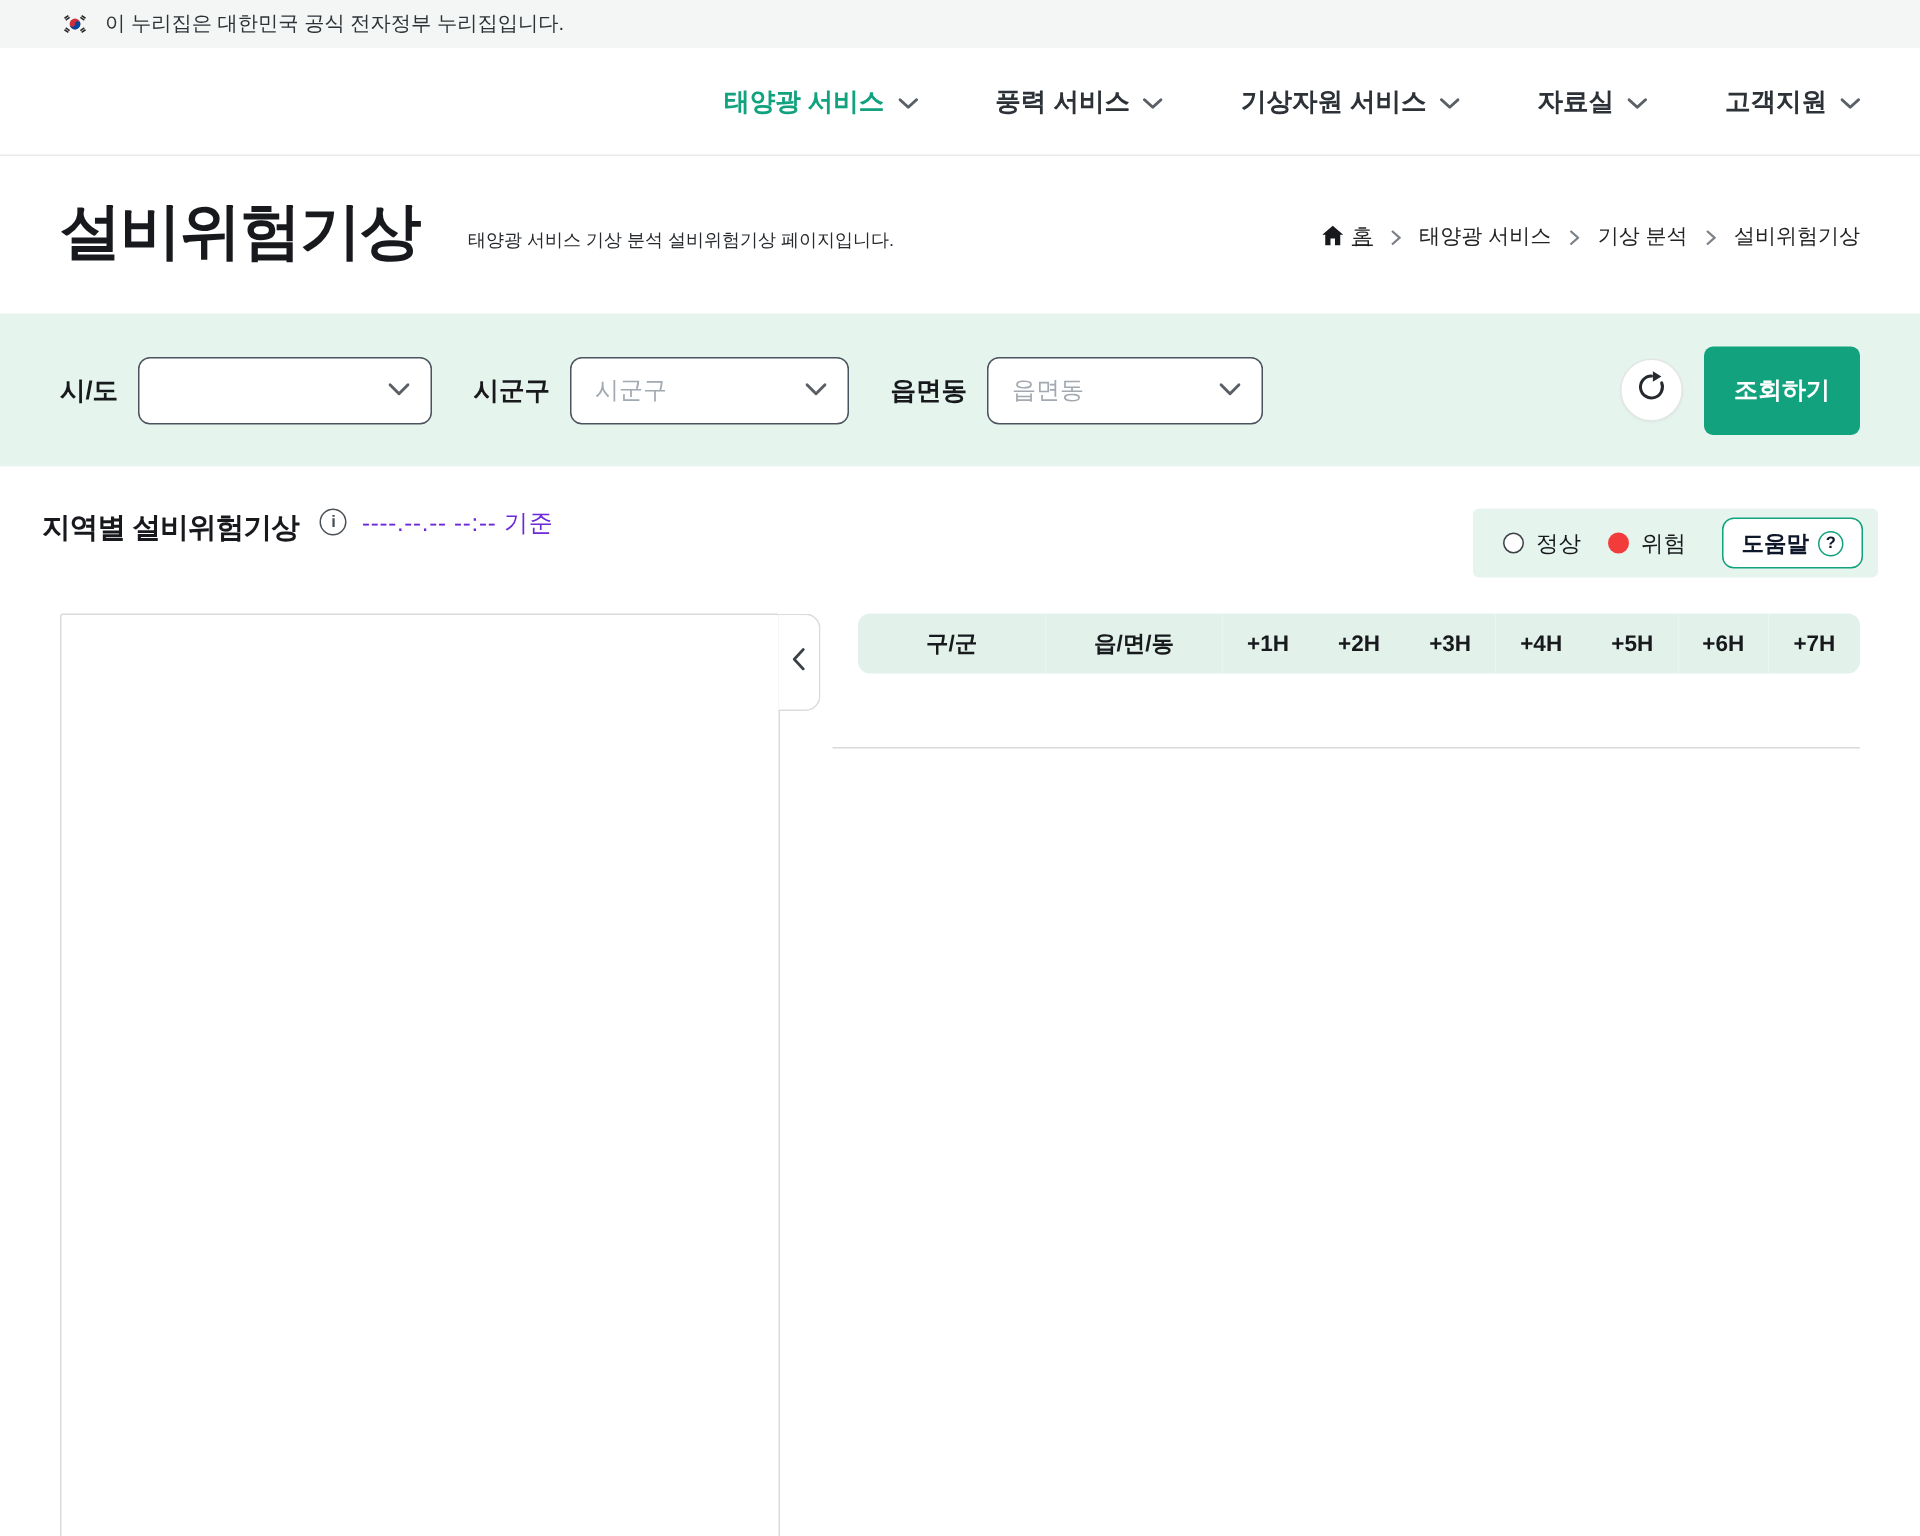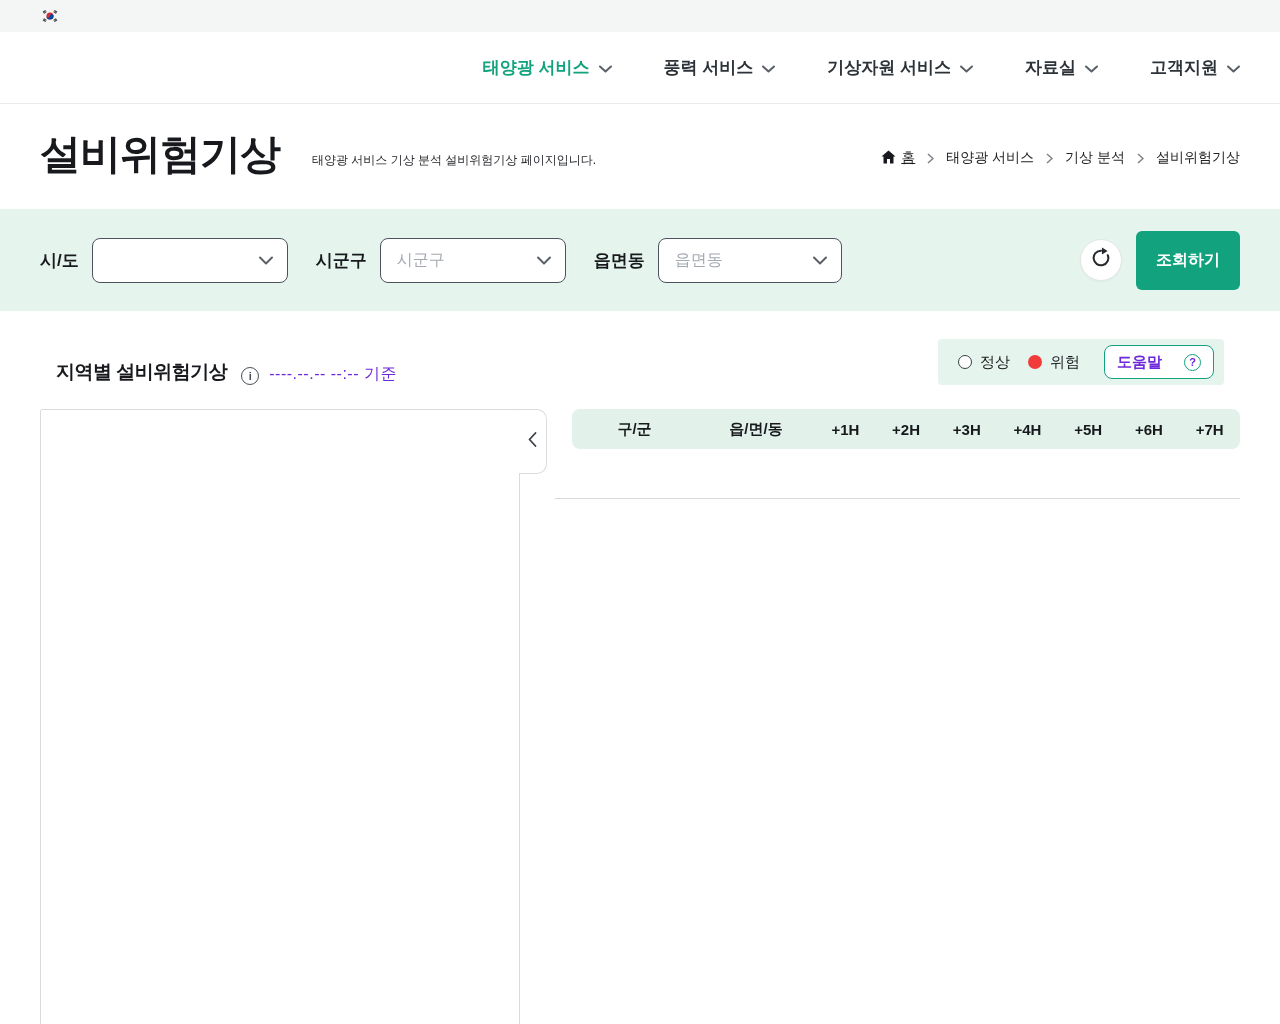--- a/index.html
+++ b/index.html
@@ -47,35 +47,35 @@
   .sel-emd { width: 184px; }
   .filter-actions { margin-left: auto; display: flex; align-items: center; gap: 14px; }
   .refresh-btn { width: 42px; height: 42px; border-radius: 50%; background: #fff;
     border: 1px solid #e2e6e5; display: flex; align-items: center; justify-content: center;
     cursor: pointer; box-shadow: 0 1px 2px rgba(0,0,0,0.04); }
   .search-btn { min-width: 93px; height: 59px; background: #12a27e; color: #fff;
     border: none; border-radius: 6px; font-size: 16px; font-weight: 700;
     font-family: inherit; cursor: pointer; padding: 2px 20px; }
 
   
-  .section-row { margin: 28px 56px 0; display: flex; align-items: flex-end; }
+  .section-row { margin: 28px 28px 0; display: flex; align-items: flex-start; }
   .section-title { font-size: 19px; font-weight: 800; color: #17191c; letter-spacing: -0.5px; }
   .info-icon { width: 18px; height: 18px; border: 1.4px solid #4a5055; border-radius: 50%;
     display: inline-flex; align-items: center; justify-content: center;
     font-size: 11px; font-weight: 700; color: #4a5055; margin: 0 10px 0 14px; }
   .ref-time { font-size: 16px; color: #6d28d9; letter-spacing: 0.5px; }
   .legend-box { margin-left: auto; background: #e6f4ee; border-radius: 4px; height: 46px;
     display: flex; align-items: center; padding: 0 10px 0 20px; gap: 18px; }
   .legend-item { display: flex; align-items: center; gap: 8px; font-size: 15px; color: #17191c; }
   .dot { width: 14px; height: 14px; border-radius: 50%; display: inline-block; }
   .dot-normal { background: #fff; border: 1.6px solid #3a4045; }
   .dot-danger { background: #f23c3c; }
   .help-btn { height: 34px; background: #fff; border: 1px solid #12a27e; border-radius: 8px;
-    color: #6d28d9; font-size: 15px; font-weight: 700; font-family: inherit;
-    display: flex; align-items: center; gap: 22px; padding: 0 12px; cursor: pointer; margin-left: 6px; }
+    color: #0f172a; font-size: 15px; font-weight: 700; font-family: inherit;
+    display: flex; align-items: center; gap: 6px; padding: 0 12px; cursor: pointer; margin-left: 6px; }
   .q-icon { width: 17px; height: 17px; border: 1.4px solid #12a27e; border-radius: 50%;
     display: inline-flex; align-items: center; justify-content: center; font-size: 11px; font-weight: 700; }
 
   
   .main-row { margin: 24px 40px 0; display: flex; gap: 35px; }
   .map-panel { position: relative; width: 480px; height: 660px; background: #fff;
     border: 1px solid #d9dcde; border-radius: 2px; }
   .map-collapse { position: absolute; top: -1px; right: -28px; width: 28px; height: 65px;
     background: #fff; border: 1px solid #d9dcde; border-left: none;
     border-radius: 0 10px 10px 0; display: flex; align-items: center; justify-content: center;
@@ -98,20 +98,21 @@
       <g stroke="#2b2b2b" stroke-width="1.1">
         <path d="M3 3.2 L5.6 1.4 M3.8 4.4 L6.4 2.6"></path>
         <path d="M14.4 1.4 L17 3.2 M13.6 2.6 L16.2 4.4"></path>
         <path d="M3 10.8 L5.6 12.6 M3.8 9.6 L6.4 11.4"></path>
         <path d="M14.4 12.6 L17 10.8 M13.6 11.4 L16.2 9.6"></path>
       </g>
       <circle cx="10" cy="7" r="3.6" fill="#cd2e3a"></circle>
       <path d="M6.4 7 A3.6 3.6 0 0 0 13.6 7 A1.8 1.8 0 0 0 10 7 A1.8 1.8 0 0 1 6.4 7 Z" fill="#0047a0"></path>
     </svg>
   </span>
+  <span>이 누리집은 대한민국 공식 전자정부 누리집입니다.</span>
 </div>
 
 <header class="site-header">
   <nav class="main-nav">
     <div class="nav-item active">
       <span>태양광 서비스</span>
       <span><svg width="13" height="8" viewBox="0 0 13 8">
             <polyline class="chev" points="1,1.5 6.5,6.5 12,1.5"></polyline>
           </svg></span>
     </div>

